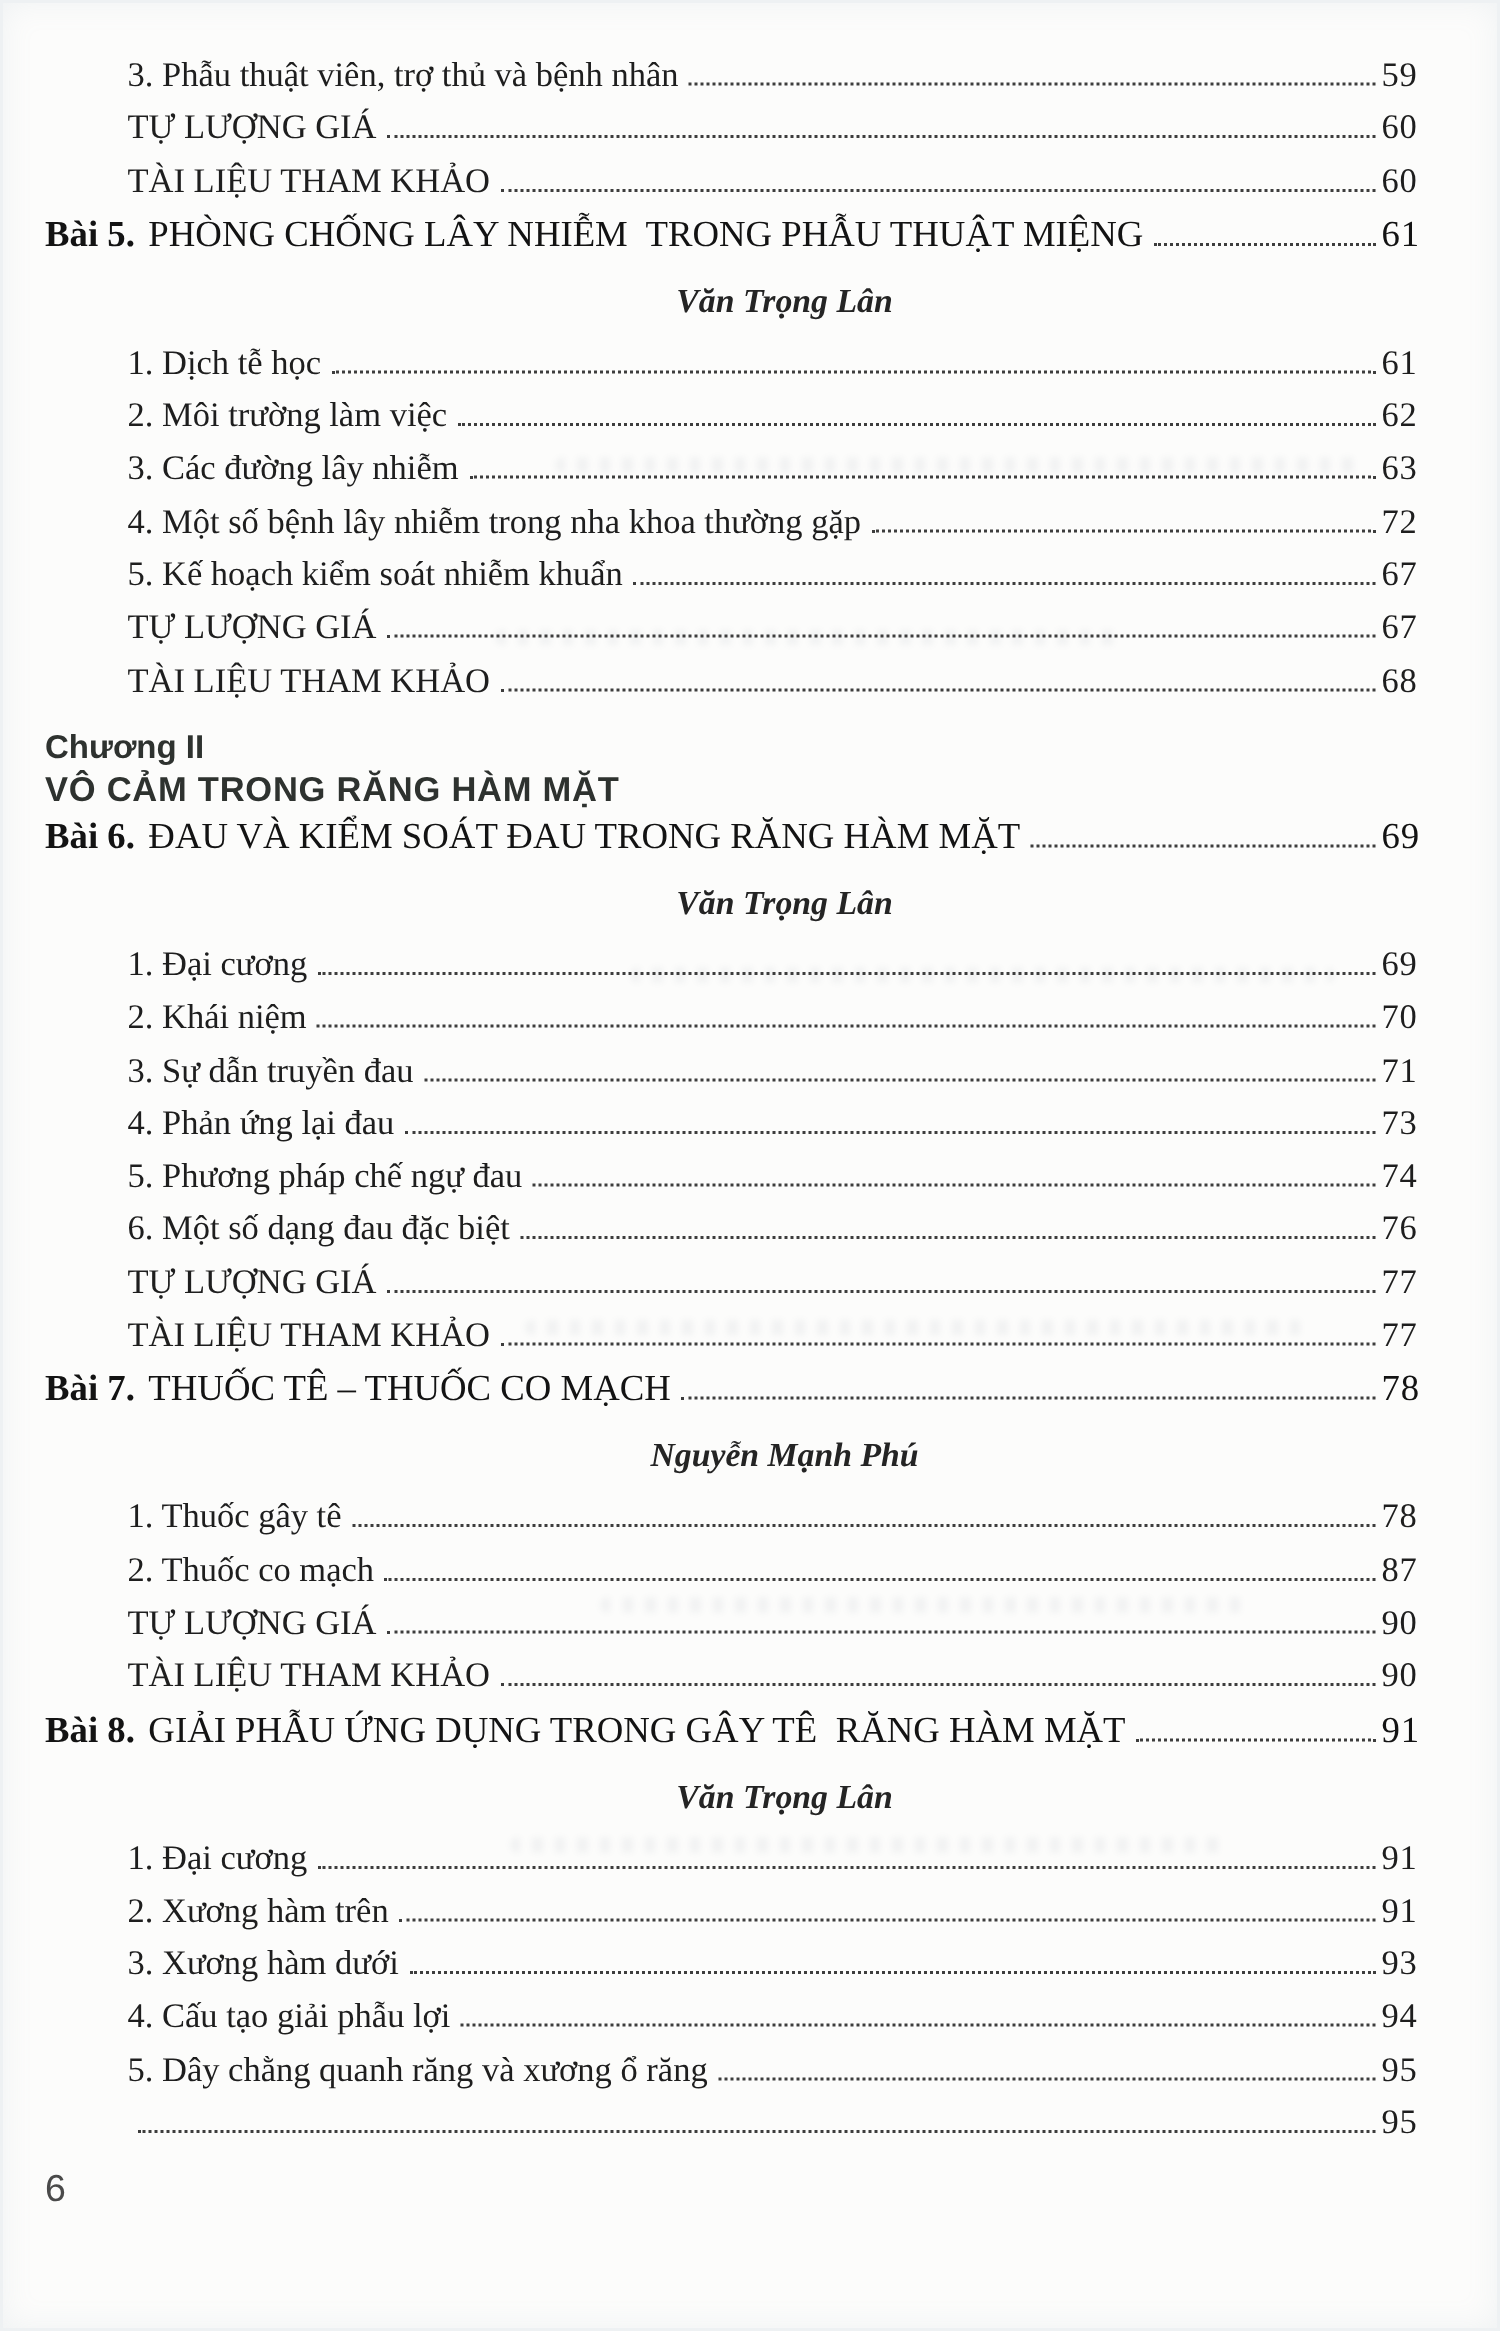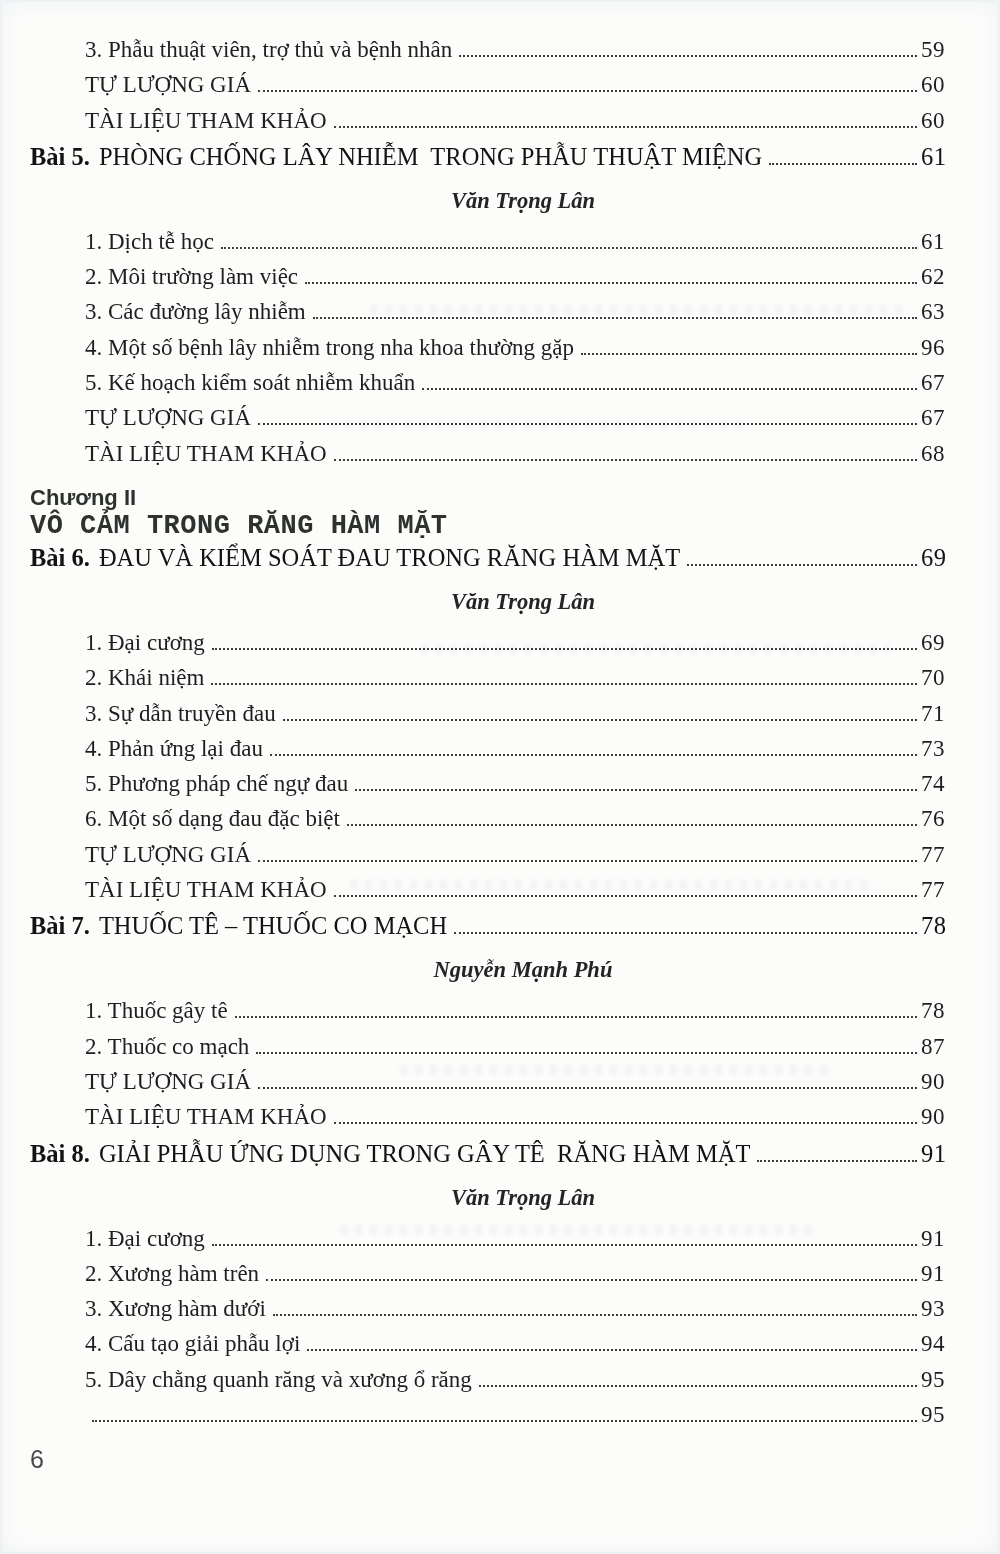--- a/index.html
+++ b/index.html
@@ -59,21 +59,21 @@
     color:#242424;
     justify-content:center;
   }
   
   .chapter{
     margin:8px 0 2px;
     font-family:"Liberation Sans", sans-serif;
     color:#2e322f;
   }
   .chapter .kicker{font-size:22px;font-weight:bold;line-height:27px;}
-  .chapter .ctitle{font-size:27px;font-weight:bold;line-height:31px;letter-spacing:.5px;font-family:Liberation Mono, monospace;}
+  .chapter .ctitle{font-size:23px;font-weight:bold;line-height:31px;letter-spacing:.5px;}
   
   .footer{
     position:absolute;
     left:30px;top:1445px;
     font-family:"Liberation Sans", sans-serif;
     font-size:25px;
     color:#4a4a4a;
     z-index:3;
   }
   
@@ -135,21 +135,21 @@
         <span class="pagenum">62</span>
       </div>
       <div class="row item">
         <span class="label">3. Các đường lây nhiễm</span>
         <span class="leader"></span>
         <span class="pagenum">63</span>
       </div>
       <div class="row item">
         <span class="label">4. Một số bệnh lây nhiễm trong nha khoa thường gặp</span>
         <span class="leader"></span>
-        <span class="pagenum">96</span>
+        <span class="pagenum">72</span>
       </div>
       <div class="row item">
         <span class="label">5. Kế hoạch kiểm soát nhiễm khuẩn</span>
         <span class="leader"></span>
         <span class="pagenum">67</span>
       </div>
       <div class="row item">
         <span class="label">TỰ LƯỢNG GIÁ</span>
         <span class="leader"></span>
         <span class="pagenum">67</span>

